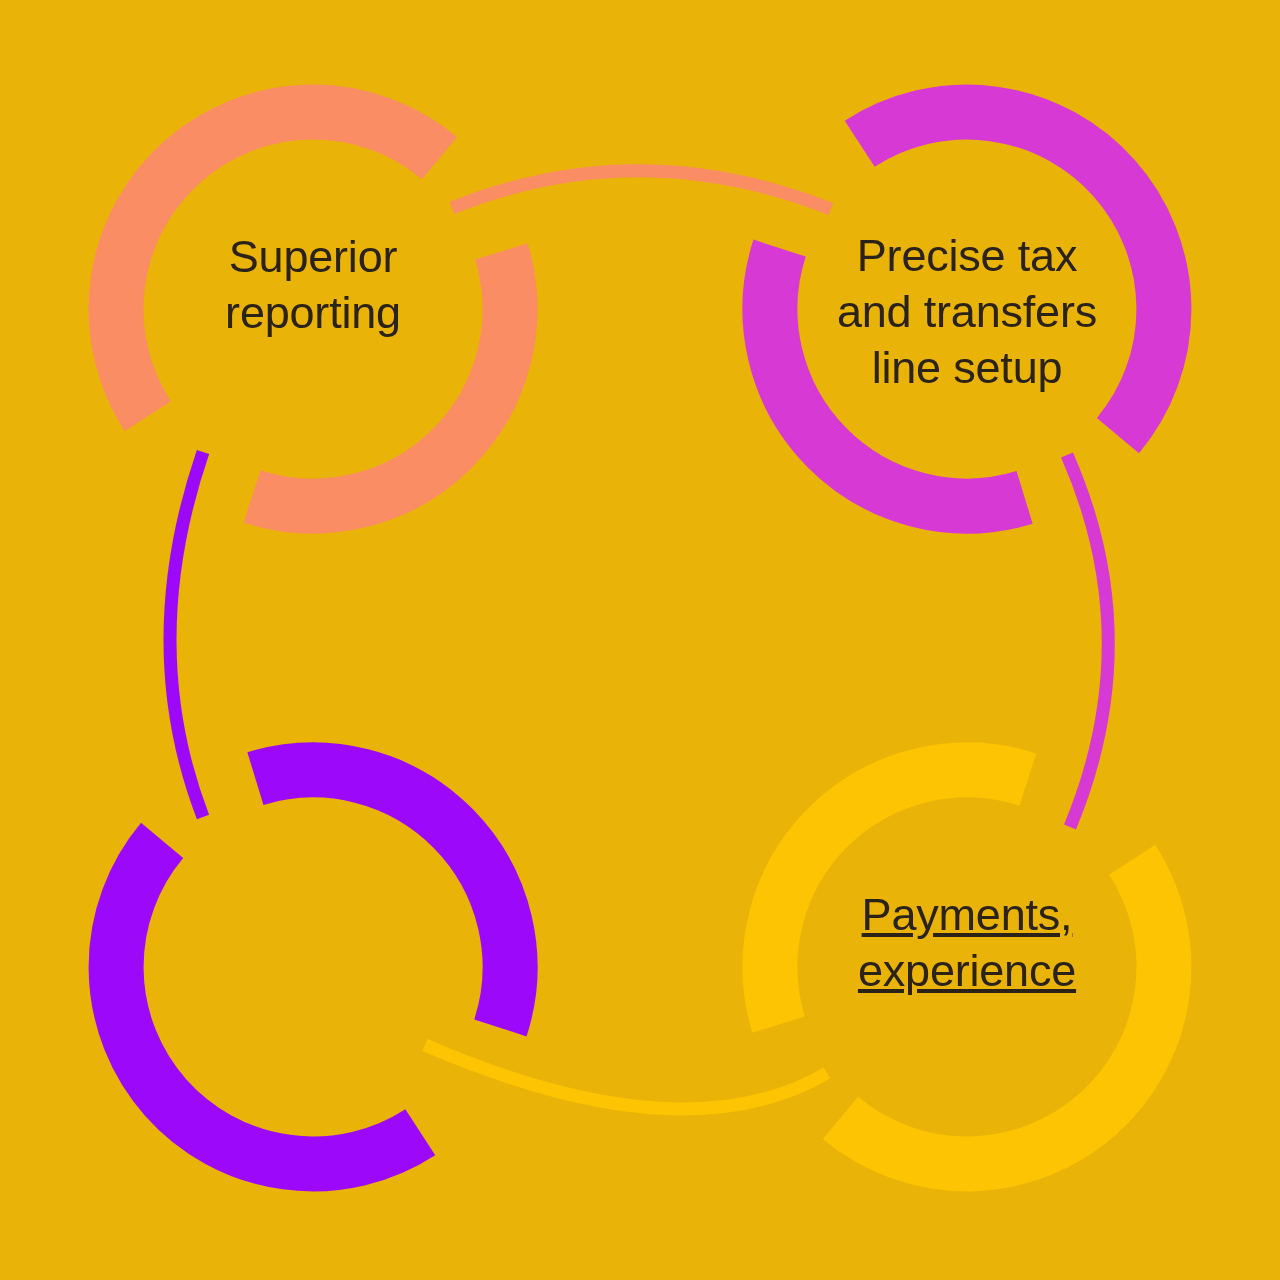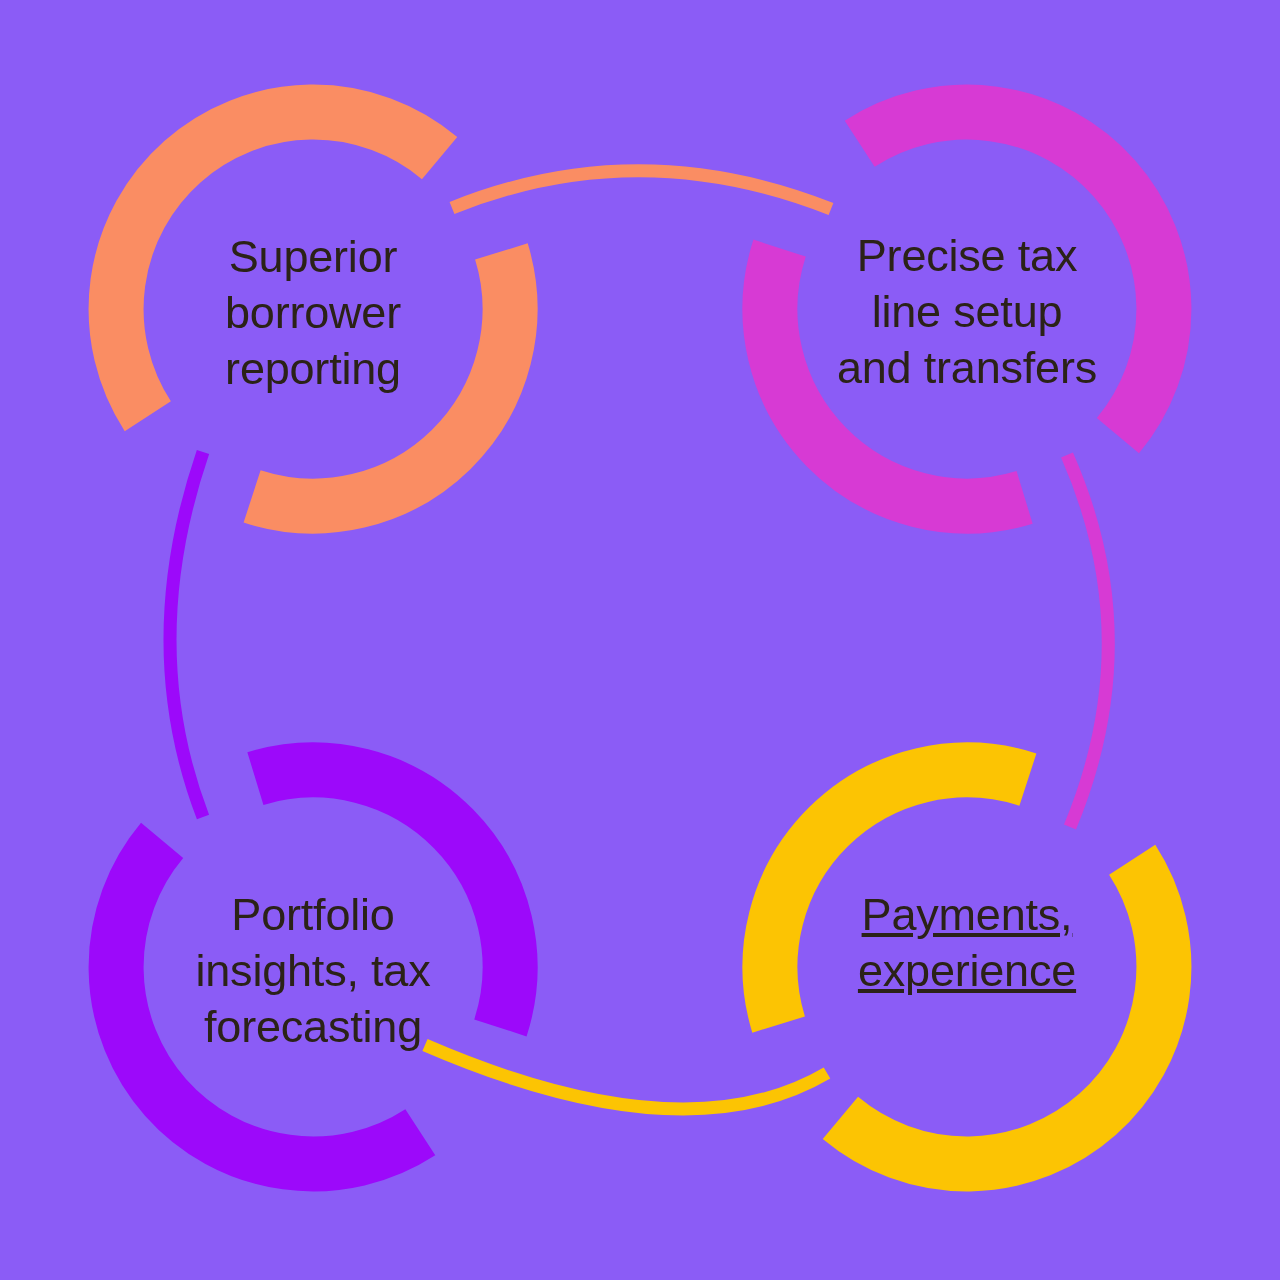--- a/index.html
+++ b/index.html
@@ -26,21 +26,21 @@
     text-align: center;
     font-size: 45px;
     line-height: 56px;
     font-weight: 400;
     letter-spacing: -0.2px;
   }
 </style>
 </head>
 <body style="background: rgb(245, 238, 226);">
 
-<div class="stage" style="background: #8b5cf6;">
+<div class="stage" style="background: #eab308;">
   <svg viewBox="0 0 1280 1280" aria-hidden="true">
     <g>
       <path id="conn-0" d="M 452 208 Q 638 133 831 209" stroke="#FA8D63" stroke-width="13" fill="none" stroke-linecap="butt"></path>
       <path id="conn-1" d="M 1067 455 Q 1148 639 1070 827" stroke="#D73AD4" stroke-width="13" fill="none" stroke-linecap="butt"></path>
       <path id="conn-2" d="M 425 1045 Q 684 1157 827 1073" stroke="#FCC403" stroke-width="13" fill="none" stroke-linecap="butt"></path>
       <path id="conn-3" d="M 203 452 Q 137 645 203 817" stroke="#9C09FA" stroke-width="13" fill="none" stroke-linecap="butt"></path>
     </g>
     <g>
       <g id="ring-0">
         <path d="M 439.6 158.1 A 197 197 0 0 0 147.8 416.3" stroke="#FA8D63" stroke-width="55" fill="none" stroke-linecap="butt"></path>
@@ -56,30 +56,24 @@
       </g>
       <g id="ring-3">
         <path d="M 840.4 1117.9 A 197 197 0 0 0 1132.2 859.7" stroke="#FCC403" stroke-width="55" fill="none" stroke-linecap="butt"></path>
         <path d="M 778.6 1024.6 A 197 197 0 0 1 1027.9 779.6" stroke="#FCC403" stroke-width="55" fill="none" stroke-linecap="butt"></path>
       </g>
     </g>
   </svg>
 
   <div class="node-label" id="label-0" style="left: 93px; top: 229px; color: rgb(43, 34, 24);">
     <div>Superior</div>
-    <div>borrower</div>
     <div>reporting</div>
   </div>
   <div class="node-label" id="label-1" style="left: 747px; top: 228px; color: rgb(43, 34, 24);">
     <div>Precise tax</div>
+    <div>and transfers</div>
     <div>line setup</div>
-    <div>and transfers</div>
-  </div>
-  <div class="node-label" id="label-2" style="left: 93px; top: 887px; color: rgb(43, 34, 24);">
-    <div>Portfolio</div>
-    <div>insights, tax</div>
-    <div>forecasting</div>
   </div>
   <div class="node-label" id="label-3" style="left: 747px; top: 887px; color: rgb(43, 34, 24); text-decoration: underline;">
     <div>Payments,</div>
     <div>experience</div>
   </div>
 </div>
 
 </body></html>

